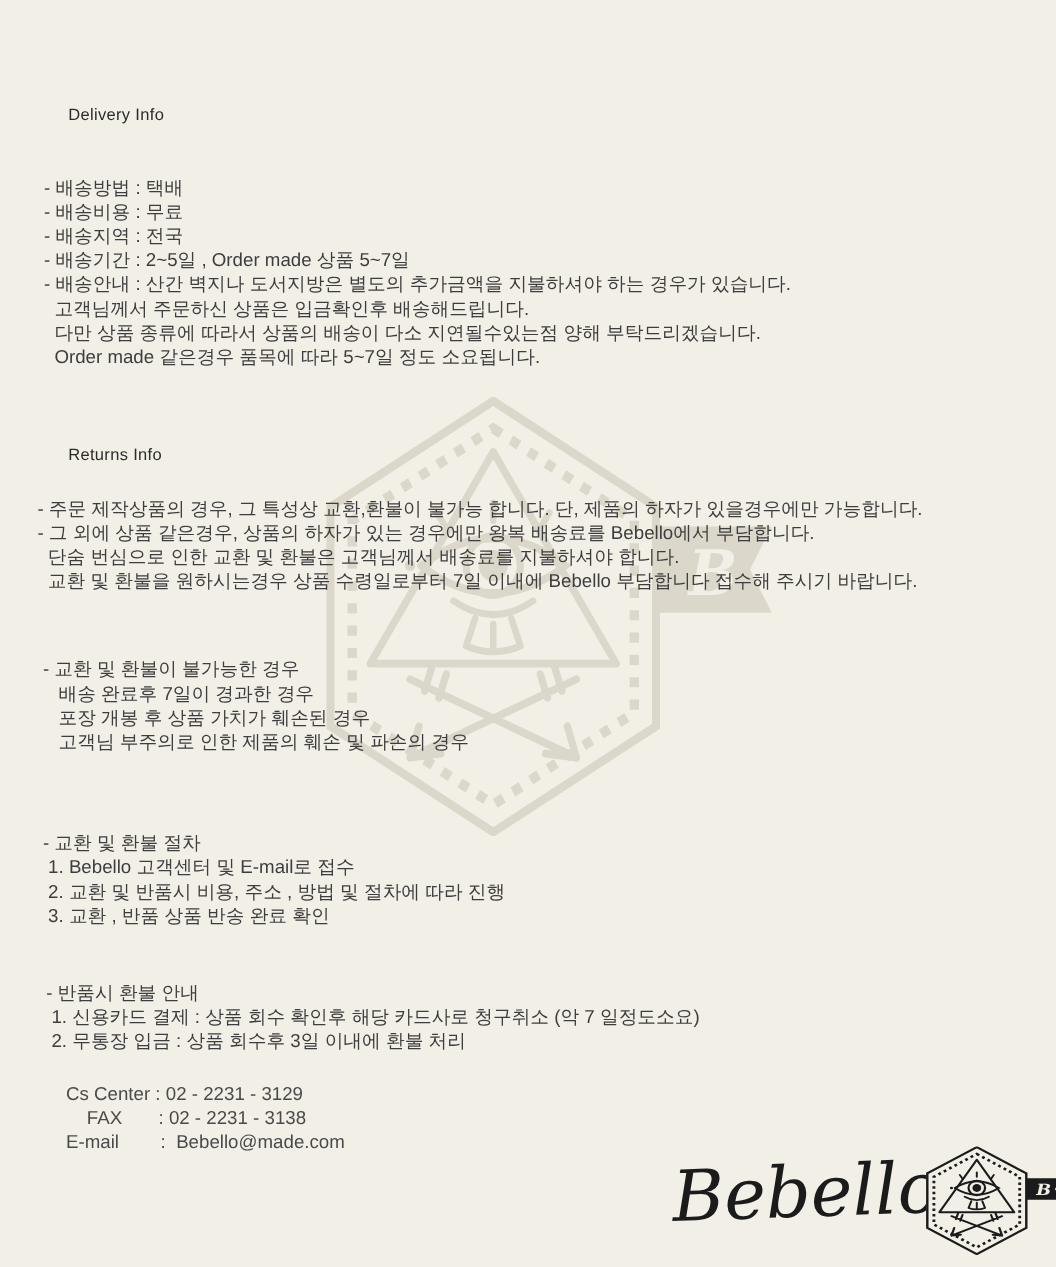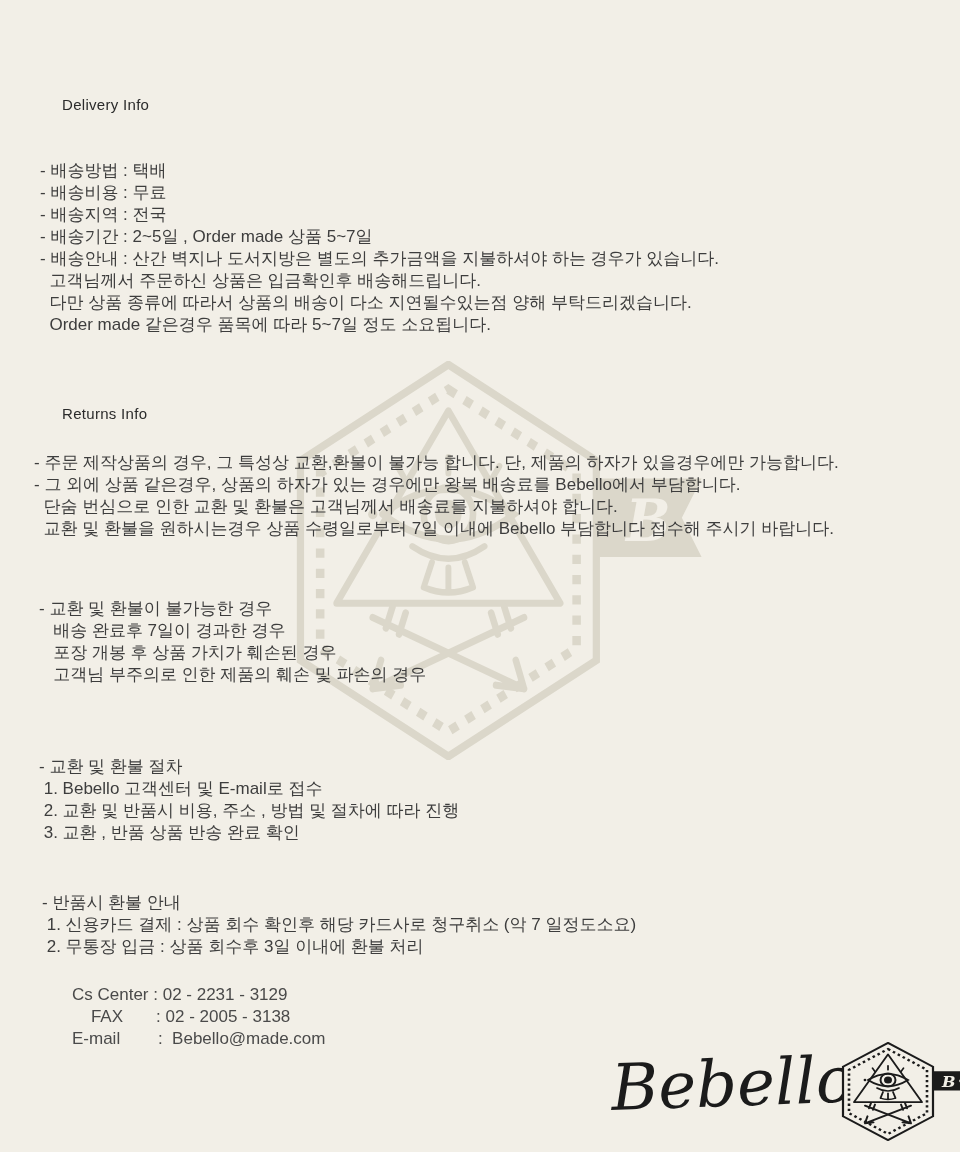--- a/index.html
+++ b/index.html
@@ -30,21 +30,21 @@
   }
   .textblock{position:absolute;font-size:17px;line-height:22px;}
   .textblock .ln{white-space:pre;}
   #delivery-title{left:50px;top:84px;}
   #delivery-lines{left:40px;top:160px;}
   #returns-title{left:50px;top:393px;}
   #returns-policy{left:34px;top:452px;}
   #returns-notallowed{left:39px;top:598px;}
   #returns-procedure{left:39px;top:756px;}
   #returns-refund{left:42px;top:858px;margin-top:34px;}
-  #contact-block{left:72px;top:984px;color:var(--contact-text);}
+  #contact-block{left:60px;top:984px;color:var(--contact-text);}
   .watermark{
     position:absolute;left:284px;top:361px;width:434px;height:399px;
     color:var(--watermark);
   }
   .logo-badge{
     position:absolute;left:838px;top:1042px;width:132px;height:99px;
     color:var(--logo);
   }
   .logo-script{
     position:absolute;left:606px;top:1046px;width:236px;height:90px;
@@ -133,21 +133,21 @@
       <div class="ln"> 3. 교환 , 반품 상품 반송 완료 확인</div>
     </div>
   <div class="textblock" id="returns-refund">
       <div class="ln">- 반품시 환불 안내</div>
       <div class="ln"> 1. 신용카드 결제 : 상품 회수 확인후 해당 카드사로 청구취소 (악 7 일정도소요)</div>
       <div class="ln"> 2. 무통장 입금 : 상품 회수후 3일 이내에 환불 처리</div>
     </div>
 
   <div class="textblock" id="contact-block">
       <div class="ln">Cs Center : 02 - 2231 - 3129</div>
-      <div class="ln">    FAX       : 02 - 2005 - 3138</div>
+      <div class="ln">    FAX       : 02 - 2231 - 3138</div>
       <div class="ln">E-mail        :  Bebello@made.com</div>
     </div>
 
   <svg class="logo-script" viewBox="0 0 236 90">
     <text x="6" y="64" transform="rotate(-2 6 64)">Bebello</text>
   </svg>
 
   <svg class="logo-badge" viewBox="0 0 132 112" preserveAspectRatio="none">
     <use href="#bebello-badge"></use>
   </svg>

